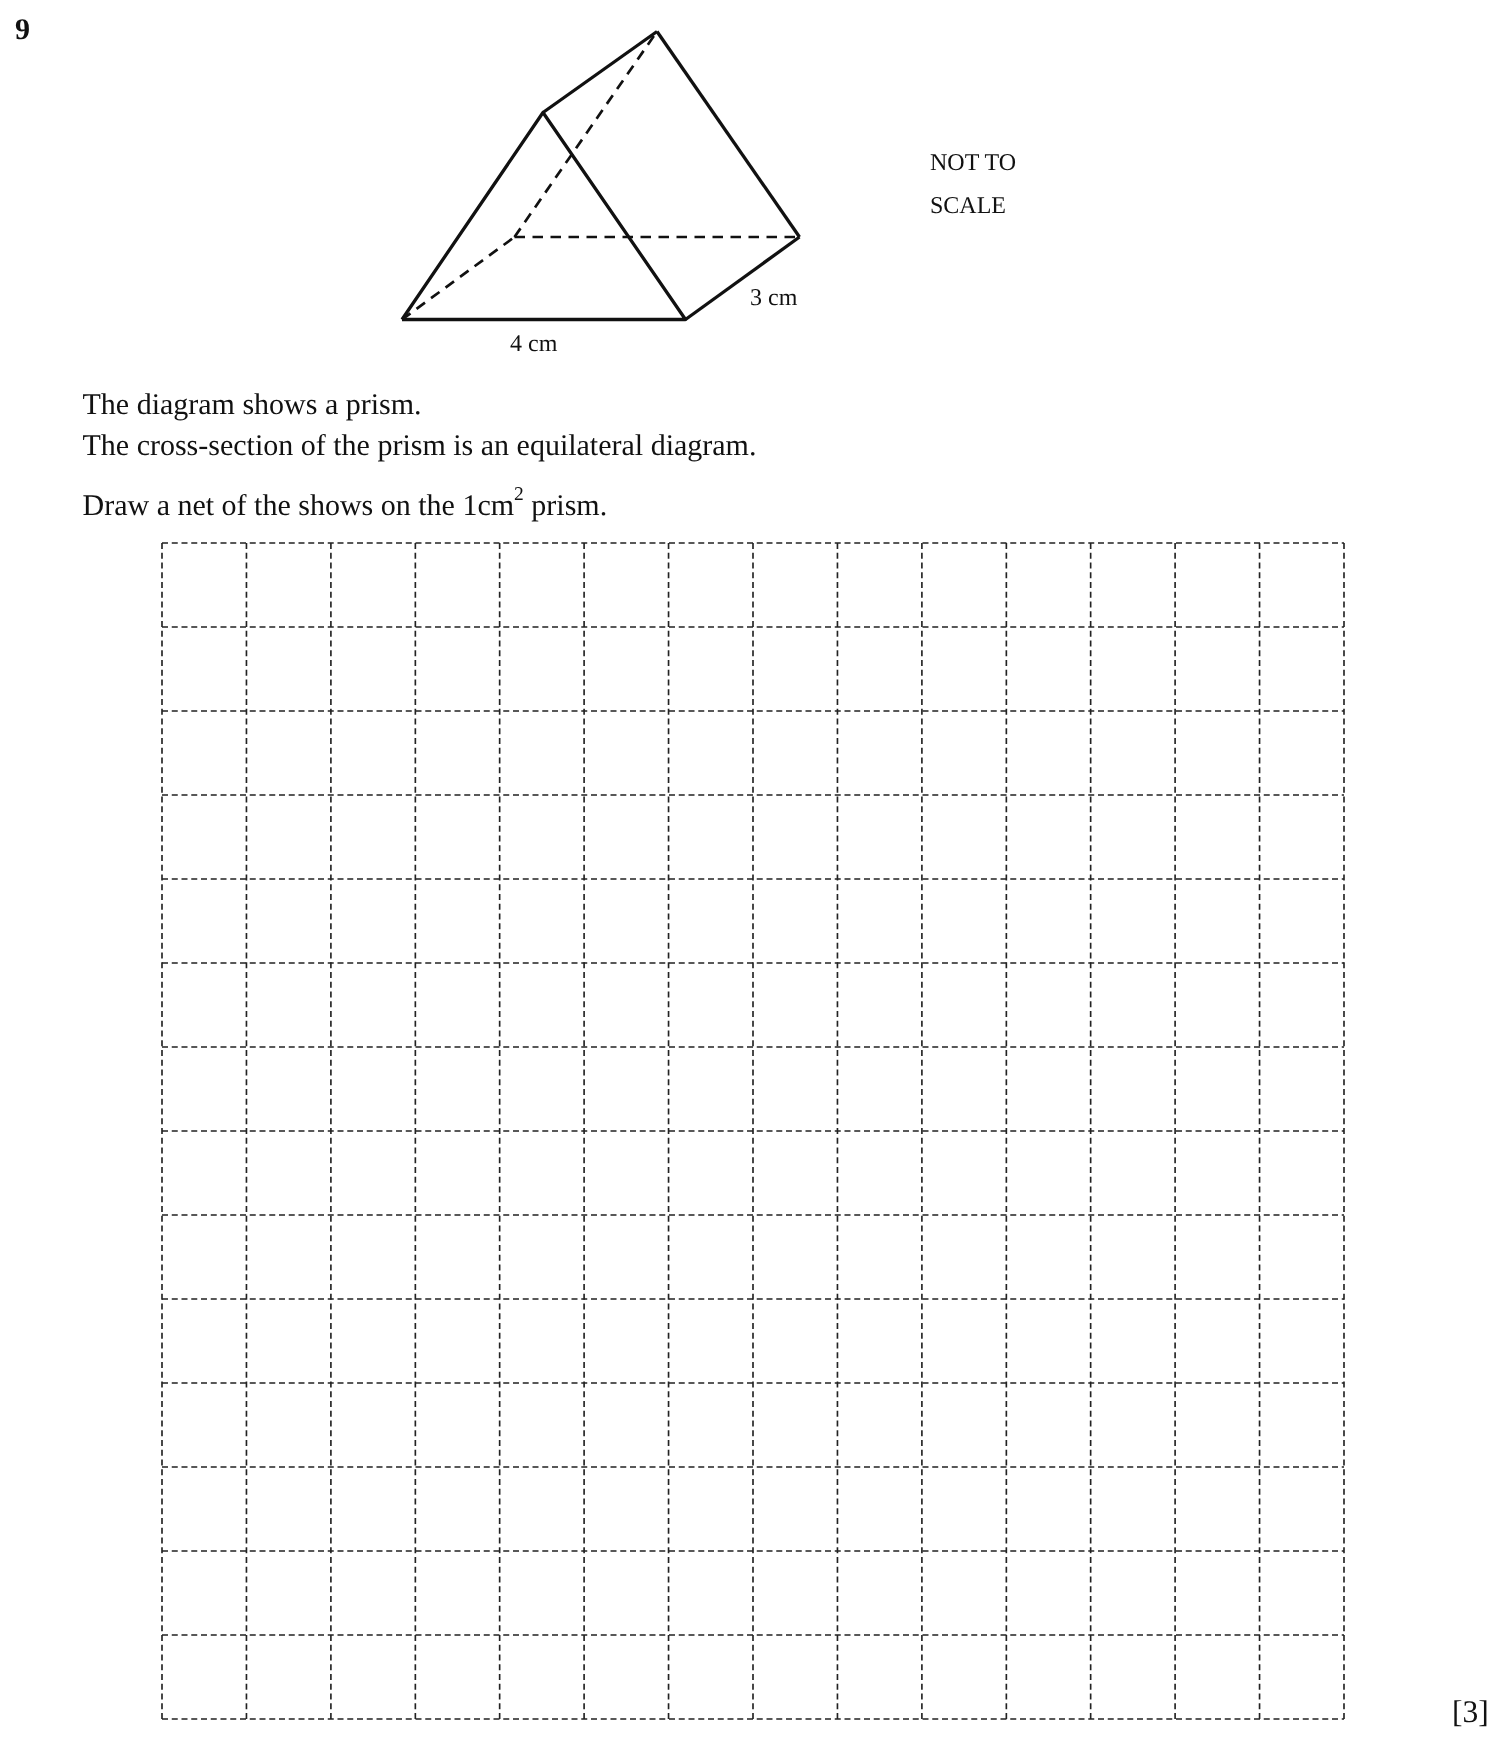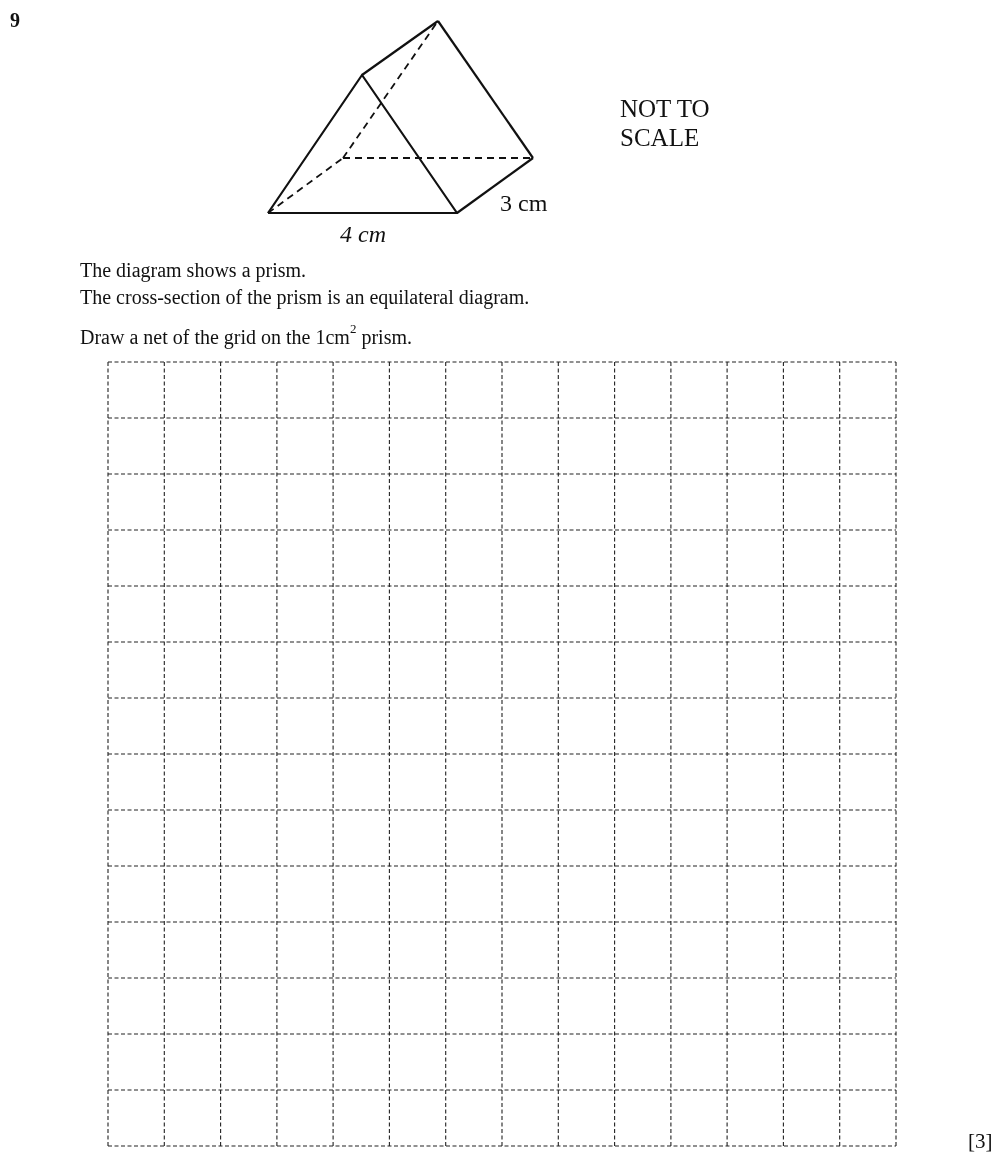--- a/index.html
+++ b/index.html
@@ -1,22 +1,22 @@
 <!DOCTYPE html>
 <html><head>
 <meta charset="utf-8">
 <style>
   html, body { margin:0; padding:0; background:#ffffff; }
   body { width:1007px; height:1164px; position:relative; overflow:hidden;
          font-family:"Liberation Serif", "DejaVu Serif", serif; color:#111; }
   .qnum { position:absolute; left:10px; top:9px; font-size:20px; font-weight:bold; }
   .prism { position:absolute; left:0; top:0; }
-  .nts { position:absolute; left:620px; top:94px; font-size:25px; line-height:29px; }
-  .lbl { position:absolute; font-size:24px; }
-  .text { position:absolute; left:55px; font-size:20px;margin-left:25px; }
+  .nts { position:absolute; left:620px; top:94px; font-size:16px; line-height:29px; }
+  .lbl { position:absolute; font-size:16px; }
+  .text { position:absolute; left:55px; font-size:20px; }
   .grid { position:absolute; left:0; top:0; }
   .marks { position:absolute; left:968px; top:1129px; font-size:21px; }
   sup { font-size:13px; position:relative; top:-3px; }
 </style>
 </head>
 <body>
 
 <div class="qnum">9</div>
 
 <svg class="prism" width="600" height="250" viewBox="0 0 600 250">
@@ -30,31 +30,31 @@
 
     <line x1="457" y1="213" x2="533" y2="158"></line>
   </g>
   <g stroke="#111" stroke-width="1.8" fill="none" stroke-dasharray="7,5">
     <line x1="268" y1="213" x2="343" y2="158"></line>
     <line x1="343" y1="158" x2="438" y2="21"></line>
     <line x1="343" y1="158" x2="533" y2="158"></line>
   </g>
 </svg>
 
-<div class="lbl" style="left:340px; top:221px;font-style:italic;">4 cm</div>
+<div class="lbl" style="left:340px; top:221px;">4 cm</div>
 <div class="lbl" style="left:500px; top:190px;">3 cm</div>
 
 <div class="nts">
   <div>NOT TO</div>
   <div>SCALE</div>
 </div>
 
 <div class="text" style="top:259px;">The diagram shows a prism.</div>
 <div class="text" style="top:286px;">The cross-section of the prism is an equilateral diagram.</div>
-<div class="text" style="top:324px;"><span>Draw a net of the grid on the 1cm</span><sup>2</sup><span> prism.</span></div>
+<div class="text" style="top:324px;"><span>Draw a net of the shows on the 1cm</span><sup>2</sup><span> prism.</span></div>
 
 <svg class="grid" id="grid" width="1007" height="1164">
     <g stroke="#222" stroke-width="1.1" stroke-dasharray="4,2.5" fill="none">
       <line x1="108.0" y1="362" x2="108.0" y2="1146"></line>
       <line x1="164.3" y1="362" x2="164.3" y2="1146"></line>
       <line x1="220.6" y1="362" x2="220.6" y2="1146"></line>
       <line x1="276.9" y1="362" x2="276.9" y2="1146"></line>
       <line x1="333.1" y1="362" x2="333.1" y2="1146"></line>
       <line x1="389.4" y1="362" x2="389.4" y2="1146"></line>
       <line x1="445.7" y1="362" x2="445.7" y2="1146"></line>

